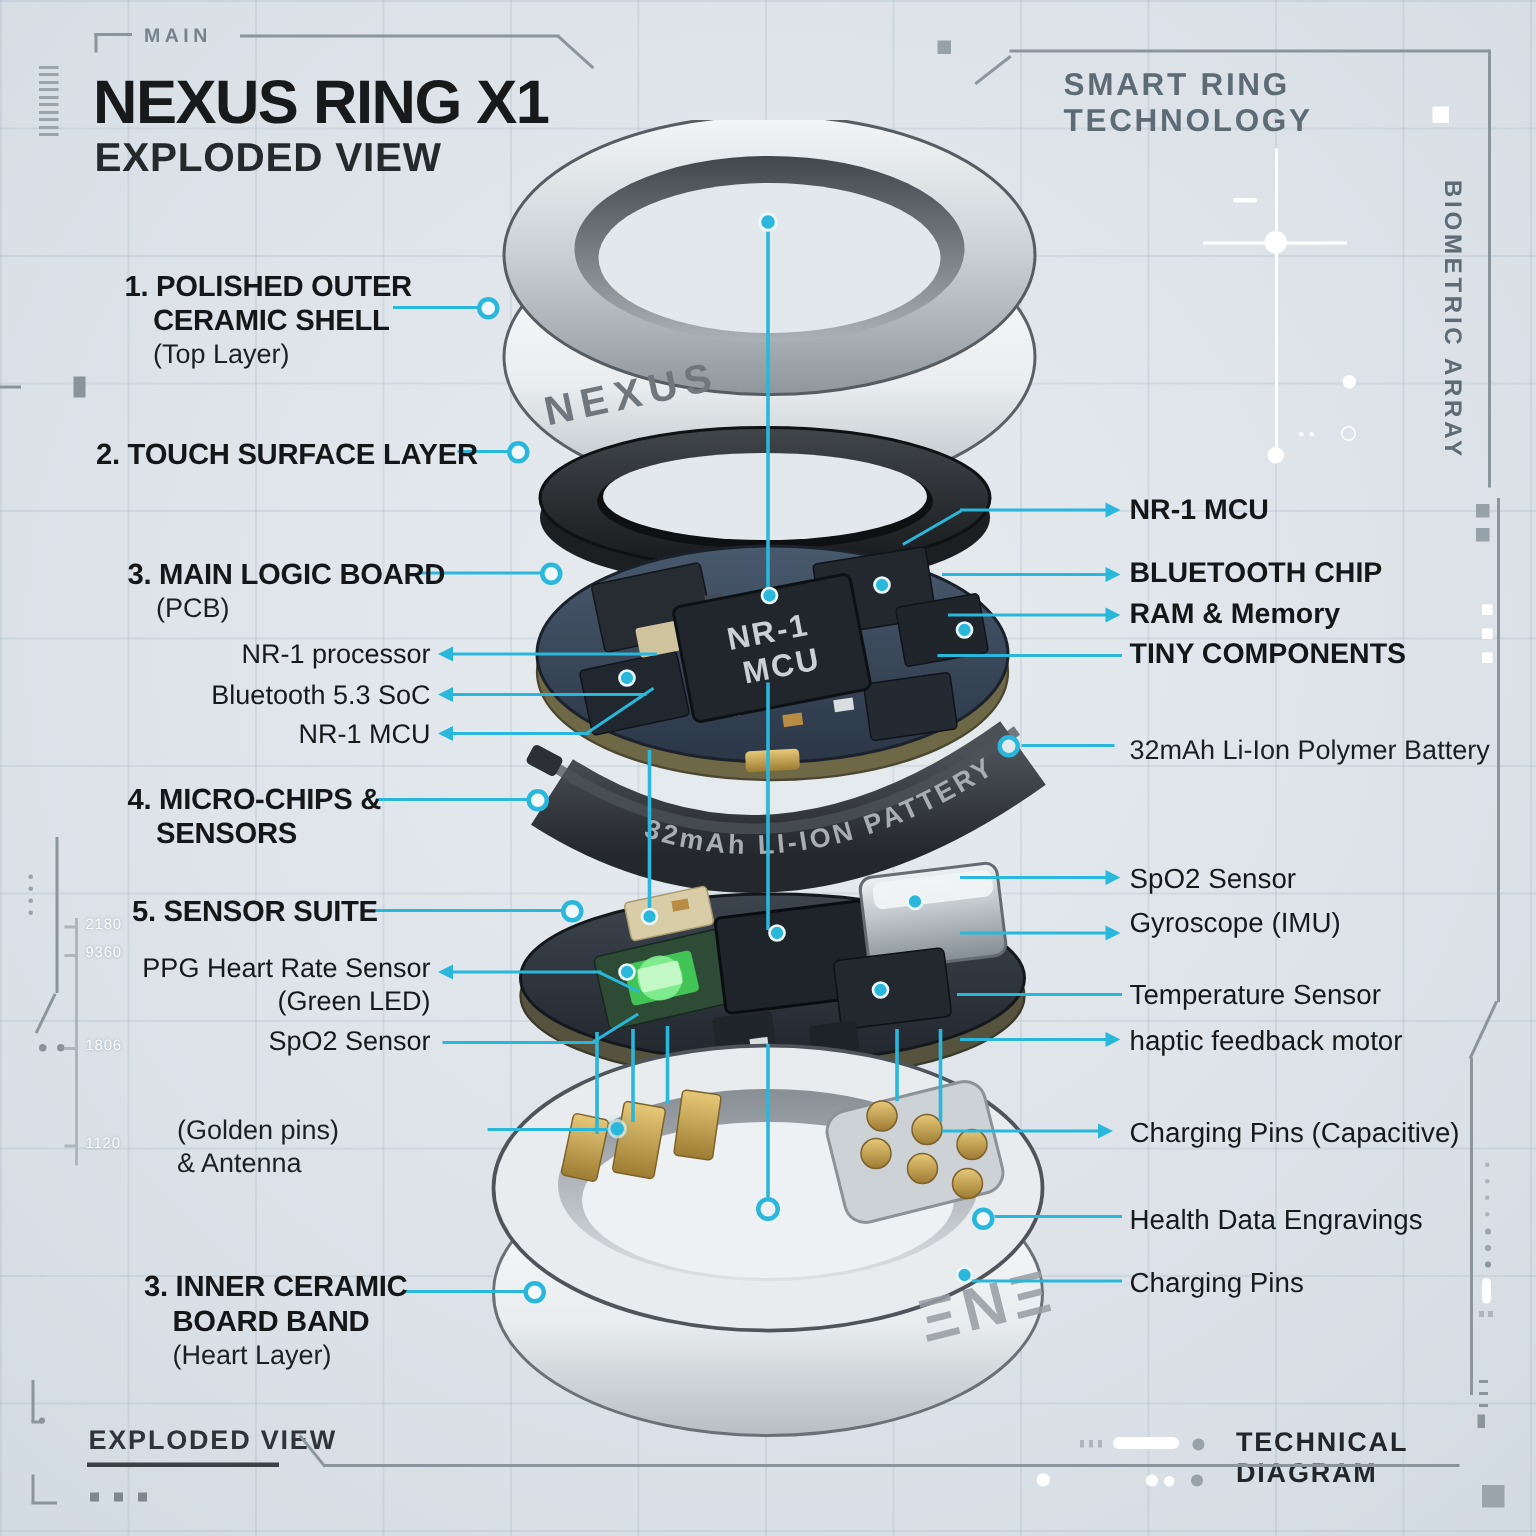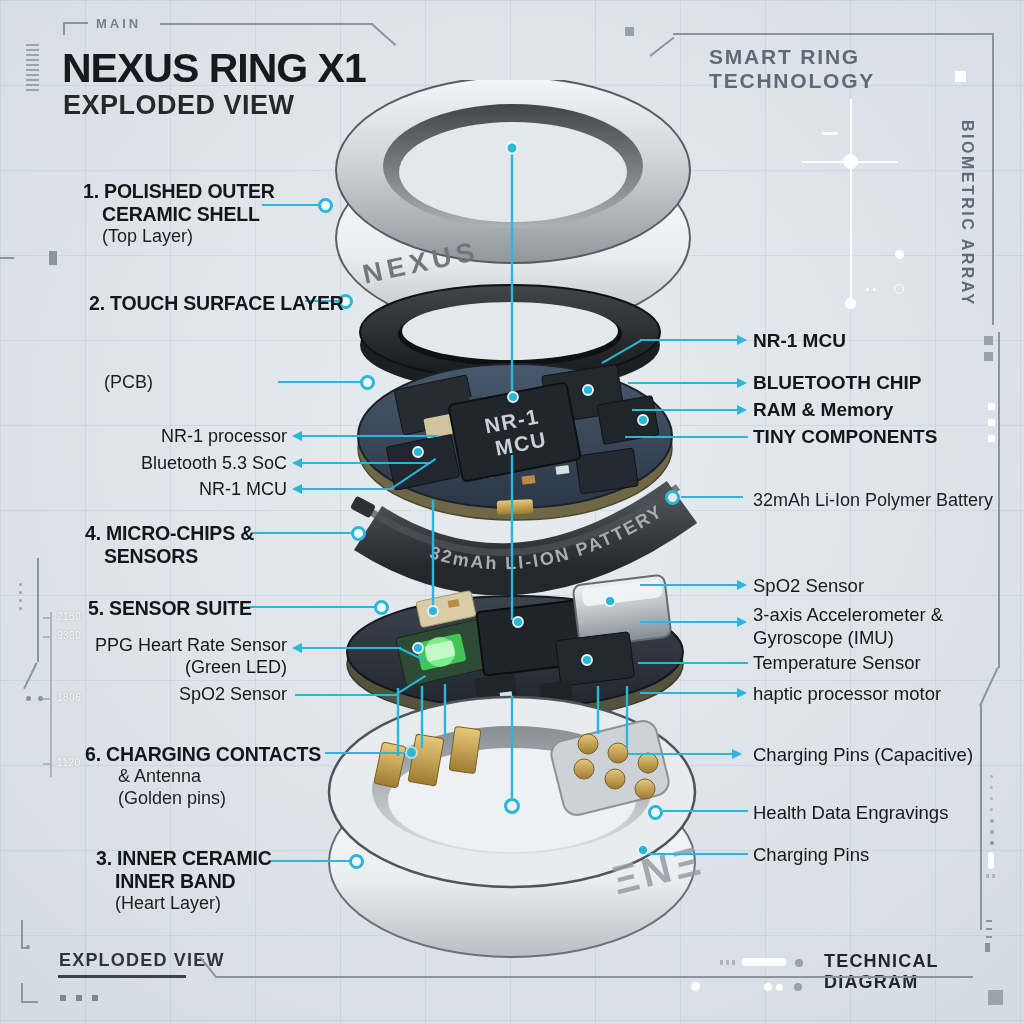--- a/index.html
+++ b/index.html
@@ -276,27 +276,28 @@
 </svg>
 
 <div class="num-label" style="left:83px;top:180px">
   <div class="nl-line nl-first">1. POLISHED OUTER</div>
   <div class="nl-line">CERAMIC SHELL</div>
   <div class="nl-sub">(Top Layer)</div>
 </div>
 <div class="leader" style="left:262px;top:204px;width:60px"></div>
 <div class="dot-hollow" style="left:318px;top:198px"></div>
 
-<div class="num-label" style="left:89px;top:292px">
+<div class="num-label" style="left:64px;top:292px">
   <div class="nl-line nl-first">2. TOUCH SURFACE LAYER</div>
 </div>
 <div class="leader" style="left:305px;top:300px;width:36px"></div>
 <div class="dot-hollow" style="left:338px;top:294px"></div>
 
 <div class="num-label" style="left:85px;top:372px">
+  <div class="nl-line nl-first">3. MAIN LOGIC BOARD</div>
   <div class="nl-sub">(PCB)</div>
 </div>
 <div class="leader" style="left:278px;top:381px;width:86px"></div>
 <div class="dot-hollow" style="left:360px;top:375px"></div>
 
 <div class="sub-label" style="top:426px">
   <div class="sl-line">NR-1 processor</div>
 </div>
 <div class="arrow-l" style="left:292px;top:431px"></div>
 <div class="leader" style="left:301px;top:435px;width:137px"></div>
@@ -335,30 +336,29 @@
 <div class="leader" style="left:301px;top:647px;width:100px"></div>
 <div class="leader" style="left:399px;top:647px;width:30px;transform:rotate(26deg)"></div>
 
 <div class="sub-label" style="top:684px">
   <div class="sl-line">SpO2 Sensor</div>
 </div>
 <div class="leader" style="left:295px;top:694px;width:102px"></div>
 <div class="leader" style="left:395px;top:694px;width:36px;transform:rotate(-32deg)"></div>
 
 <div class="num-label" style="left:85px;top:743px">
-  <div class="nl-line nl-first">6. CHARGING CONTACTS</div>
+  <div class="nl-sub" style="padding-left:14px">(Golden pins)</div>
   <div class="nl-sub" style="padding-left:14px">&amp; Antenna</div>
-  <div class="nl-sub" style="padding-left:14px">(Golden pins)</div>
 </div>
 <div class="leader" style="left:325px;top:752px;width:82px"></div>
 <div class="dot-fill" style="left:407px;top:748px"></div>
 
 <div class="num-label" style="left:96px;top:847px">
   <div class="nl-line nl-first">3. INNER CERAMIC</div>
-  <div class="nl-line">INNER BAND</div>
+  <div class="nl-line">BOARD BAND</div>
   <div class="nl-sub">(Heart Layer)</div>
 </div>
 <div class="leader" style="left:270px;top:860px;width:82px"></div>
 <div class="dot-hollow" style="left:349px;top:854px"></div>
 
 <div class="r-label rl-bold" style="top:330px">NR-1 MCU</div>
 <div class="leader" style="left:640px;top:339px;width:99px"></div>
 <div class="arrow-r" style="left:737px;top:335px"></div>
 <div class="leader" style="left:602px;top:362px;width:45px;transform:rotate(-30deg)"></div>
 
@@ -377,30 +377,29 @@
   <div class="rl-sub">32mAh Li-Ion Polymer Battery</div>
 </div>
 <div class="dot-hollow" style="left:665px;top:490px"></div>
 <div class="leader" style="left:681px;top:496px;width:62px"></div>
 
 <div class="r-label rl-reg" style="top:575px">SpO2 Sensor</div>
 <div class="leader" style="left:640px;top:584px;width:99px"></div>
 <div class="arrow-r" style="left:737px;top:580px"></div>
 
 <div class="r-label" style="top:604px">
-  <div class="rl-reg">3-axis Accelerometer &amp;</div>
   <div class="rl-reg">Gyroscope (IMU)</div>
 </div>
 <div class="leader" style="left:640px;top:621px;width:99px"></div>
 <div class="arrow-r" style="left:737px;top:617px"></div>
 
 <div class="r-label rl-reg" style="top:652px">Temperature Sensor</div>
 <div class="leader" style="left:638px;top:662px;width:110px"></div>
 
-<div class="r-label rl-reg" style="top:683px">haptic processor motor</div>
+<div class="r-label rl-reg" style="top:683px">haptic feedback motor</div>
 <div class="leader" style="left:640px;top:692px;width:99px"></div>
 <div class="arrow-r" style="left:737px;top:688px"></div>
 
 <div class="r-label rl-reg" style="top:744px">Charging Pins (Capacitive)</div>
 <div class="leader" style="left:628px;top:753px;width:106px"></div>
 <div class="arrow-r" style="left:732px;top:749px"></div>
 
 <div class="r-label rl-reg" style="top:802px">Health Data Engravings</div>
 <div class="dot-hollow" style="left:648px;top:805px"></div>
 <div class="leader" style="left:663px;top:810px;width:85px"></div>

